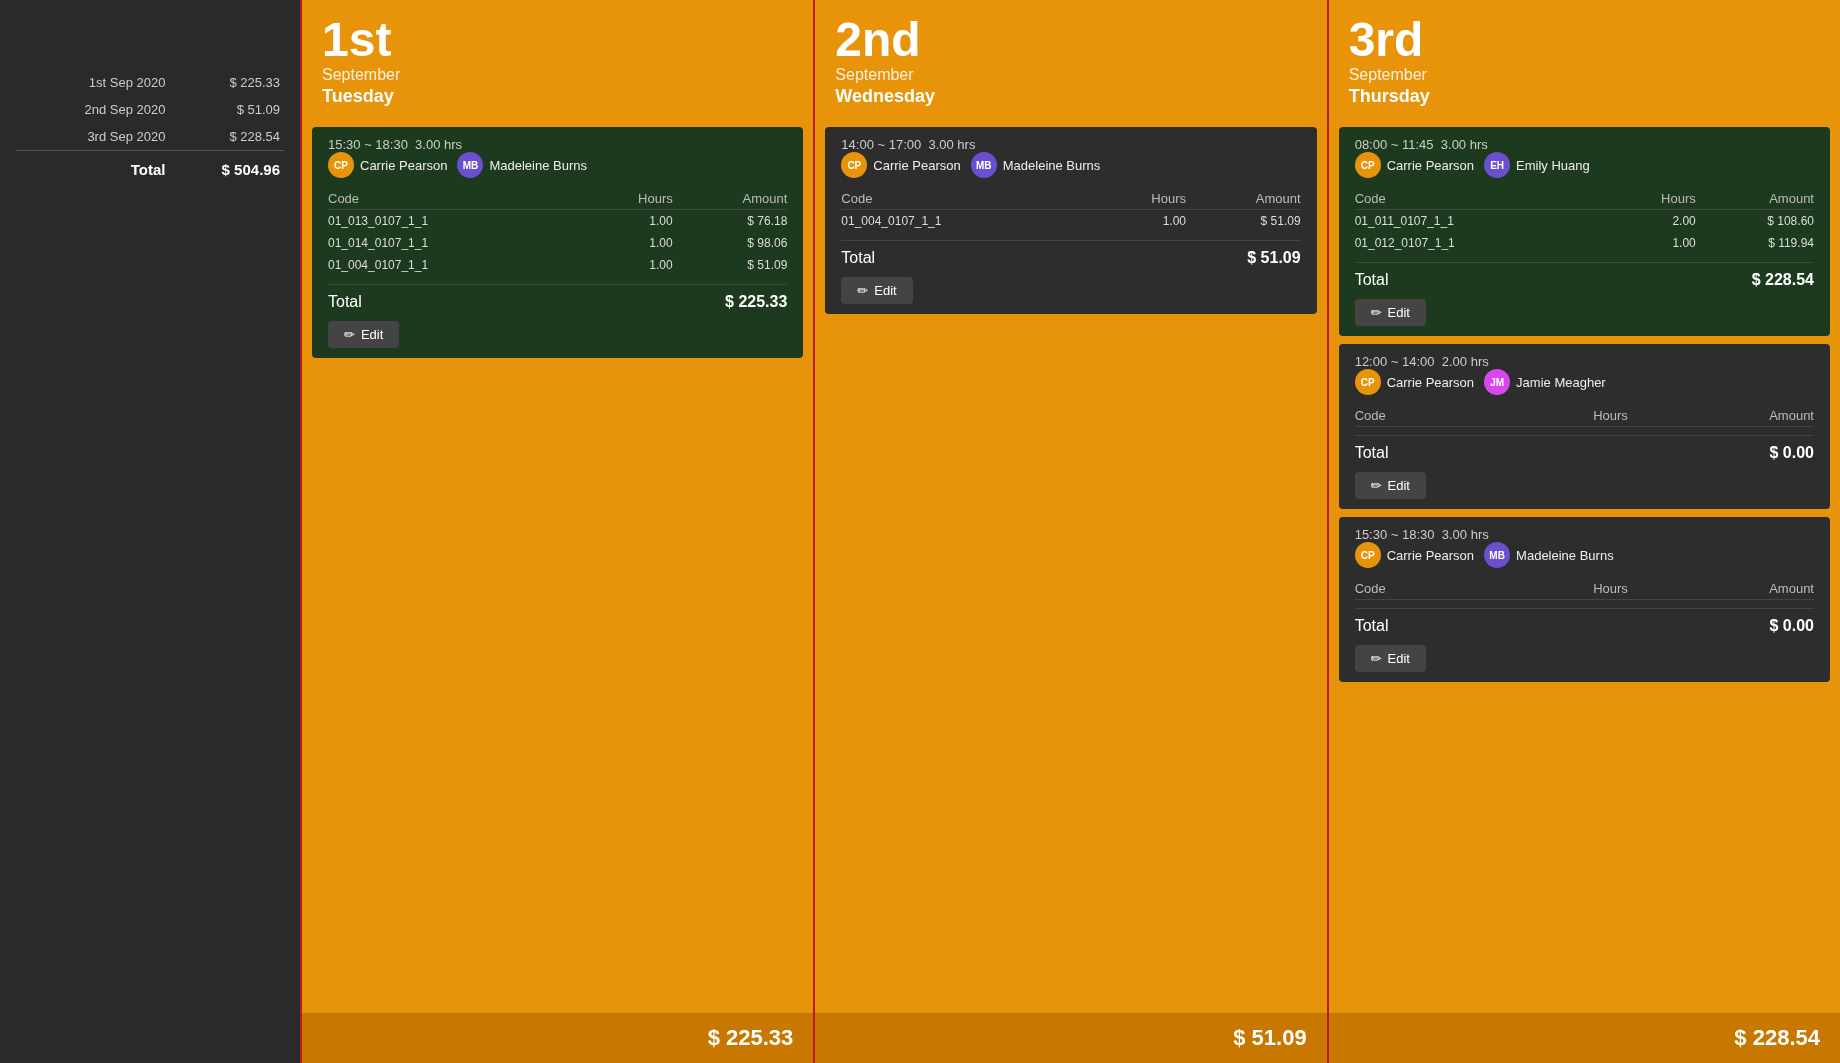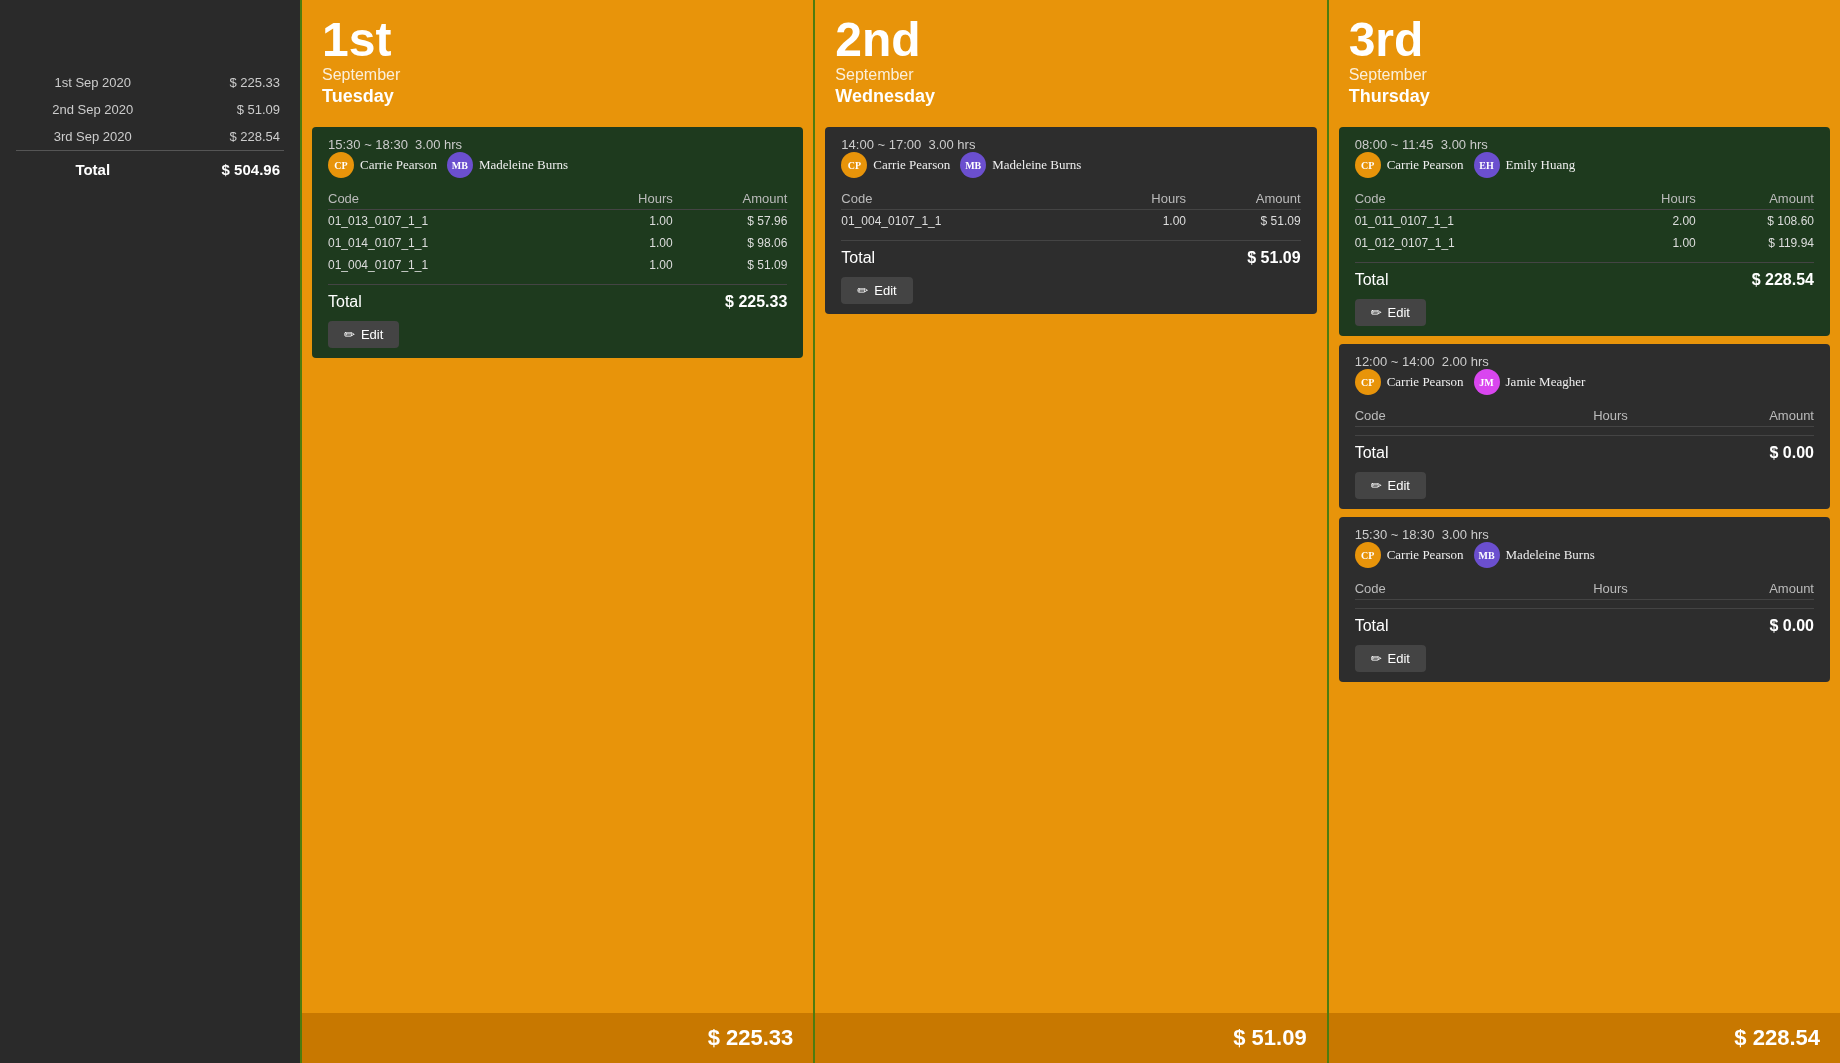--- a/index.html
+++ b/index.html
@@ -62,41 +62,41 @@
       font-weight: normal;
     }
     .summary-table th:first-child { text-align: left; }
     .summary-table th.bold { font-weight: bold; color: #fff; }
     .summary-table td {
       text-align: right;
       padding: 6px 4px;
       color: #ccc;
       font-size: 13px;
     }
-    .summary-table td:first-child { text-align: center; }
+    .summary-table td:first-child { text-align: right; }
     .summary-table tr.total-row td {
       color: #fff;
       font-size: 15px;
       font-weight: bold;
       border-top: 1px solid #555;
       padding-top: 10px;
     }
 
     
     .main-content {
       display: flex;
       flex: 1;
       gap: 0;
     }
     .day-column {
       flex: 1;
       background: #e8940a;
       display: flex;
       flex-direction: column;
-      border-left: 2px solid #4d7c0f;
+      border-left: 2px solid #b91c1c;
       position: relative;
     }
     .day-header {
       padding: 16px 20px 12px;
     }
     .day-number {
       font-size: 48px;
       font-weight: bold;
       color: #fff;
       line-height: 1;
@@ -152,21 +152,20 @@
       display: flex;
       align-items: center;
       gap: 0;
     }
     .card-people {
       display: flex;
       align-items: center;
       gap: 10px;
       margin-bottom: 10px;
       flex-wrap: wrap;
-      font-family: Liberation Serif, serif;
     }
     .person-badge {
       display: flex;
       align-items: center;
       gap: 6px;
       font-size: 13px;
       color: #eee;
     }
     .avatar {
       width: 26px;
@@ -308,21 +307,21 @@
           <tr>
             <th>Code</th>
             <th>Hours</th>
             <th>Amount</th>
           </tr>
         </thead>
         <tbody>
           <tr>
             <td>01_013_0107_1_1</td>
             <td>1.00</td>
-            <td>$ 57.96</td>
+            <td>$ 76.18</td>
           </tr>
               <tr>
             <td>01_014_0107_1_1</td>
             <td>1.00</td>
             <td>$ 98.06</td>
           </tr>
               <tr>
             <td>01_004_0107_1_1</td>
             <td>1.00</td>
             <td>$ 51.09</td>

